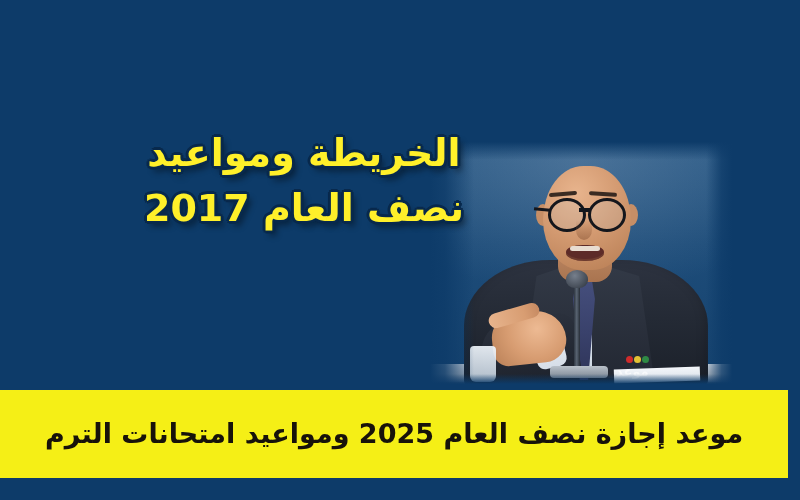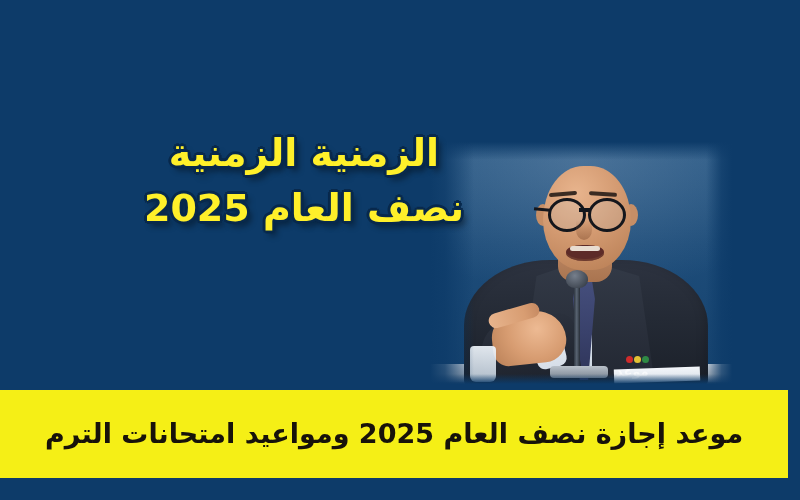--- a/index.html
+++ b/index.html
@@ -349,22 +349,22 @@
       <div class="photo-watermark">موعد</div>
 
       <div class="photo-fade-t"></div>
       <div class="photo-fade-b"></div>
       <div class="photo-fade-l"></div>
       <div class="photo-fade-r"></div>
     </div>
   </div>
 
   <div class="headline">
-    <span class="headline-line l1">الزمنية الزمنية</span>
-    <span class="headline-line l3">نصف العام 2025</span>
+    <span class="headline-line l1">الخريطة ومواعيد</span>
+    <span class="headline-line l3">نصف العام 2017</span>
   </div>
 
   <div class="caption-band">
     <span class="caption-line c1">موعد إجازة نصف العام 2025 ومواعيد امتحانات الترم</span>
   </div>
 
   <div class="bottom-strip"></div>
 
 </div>
 

